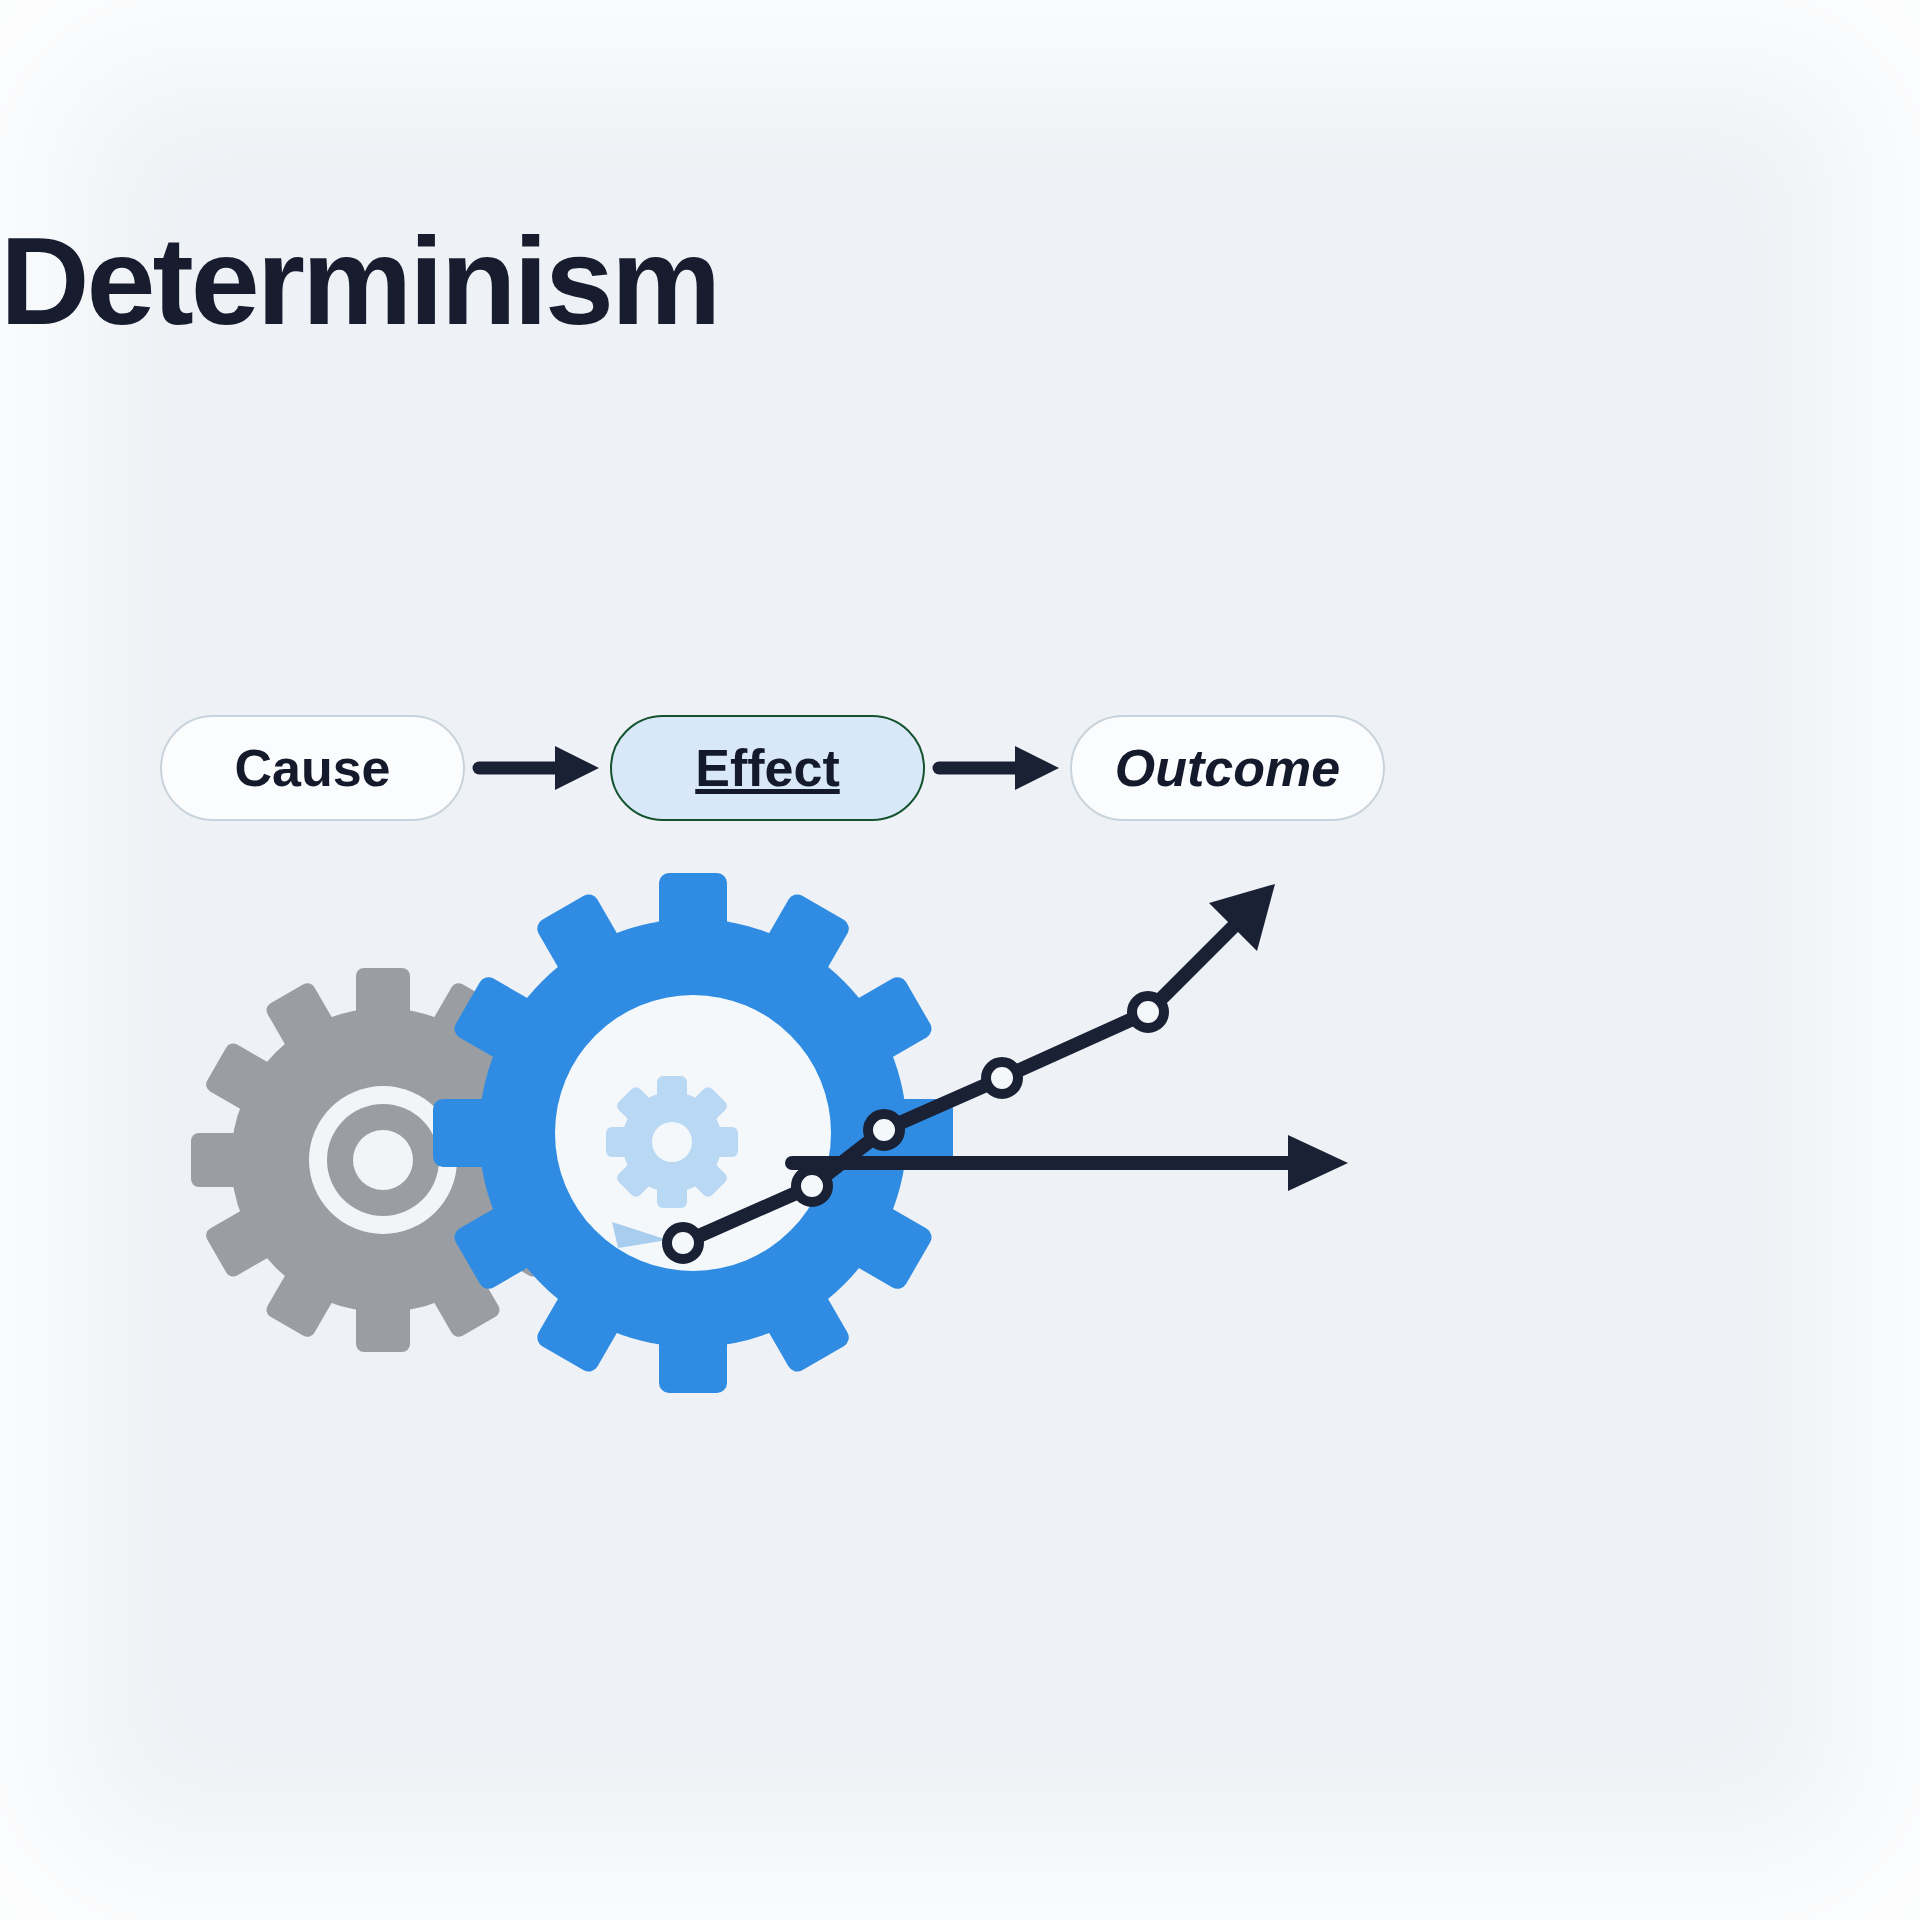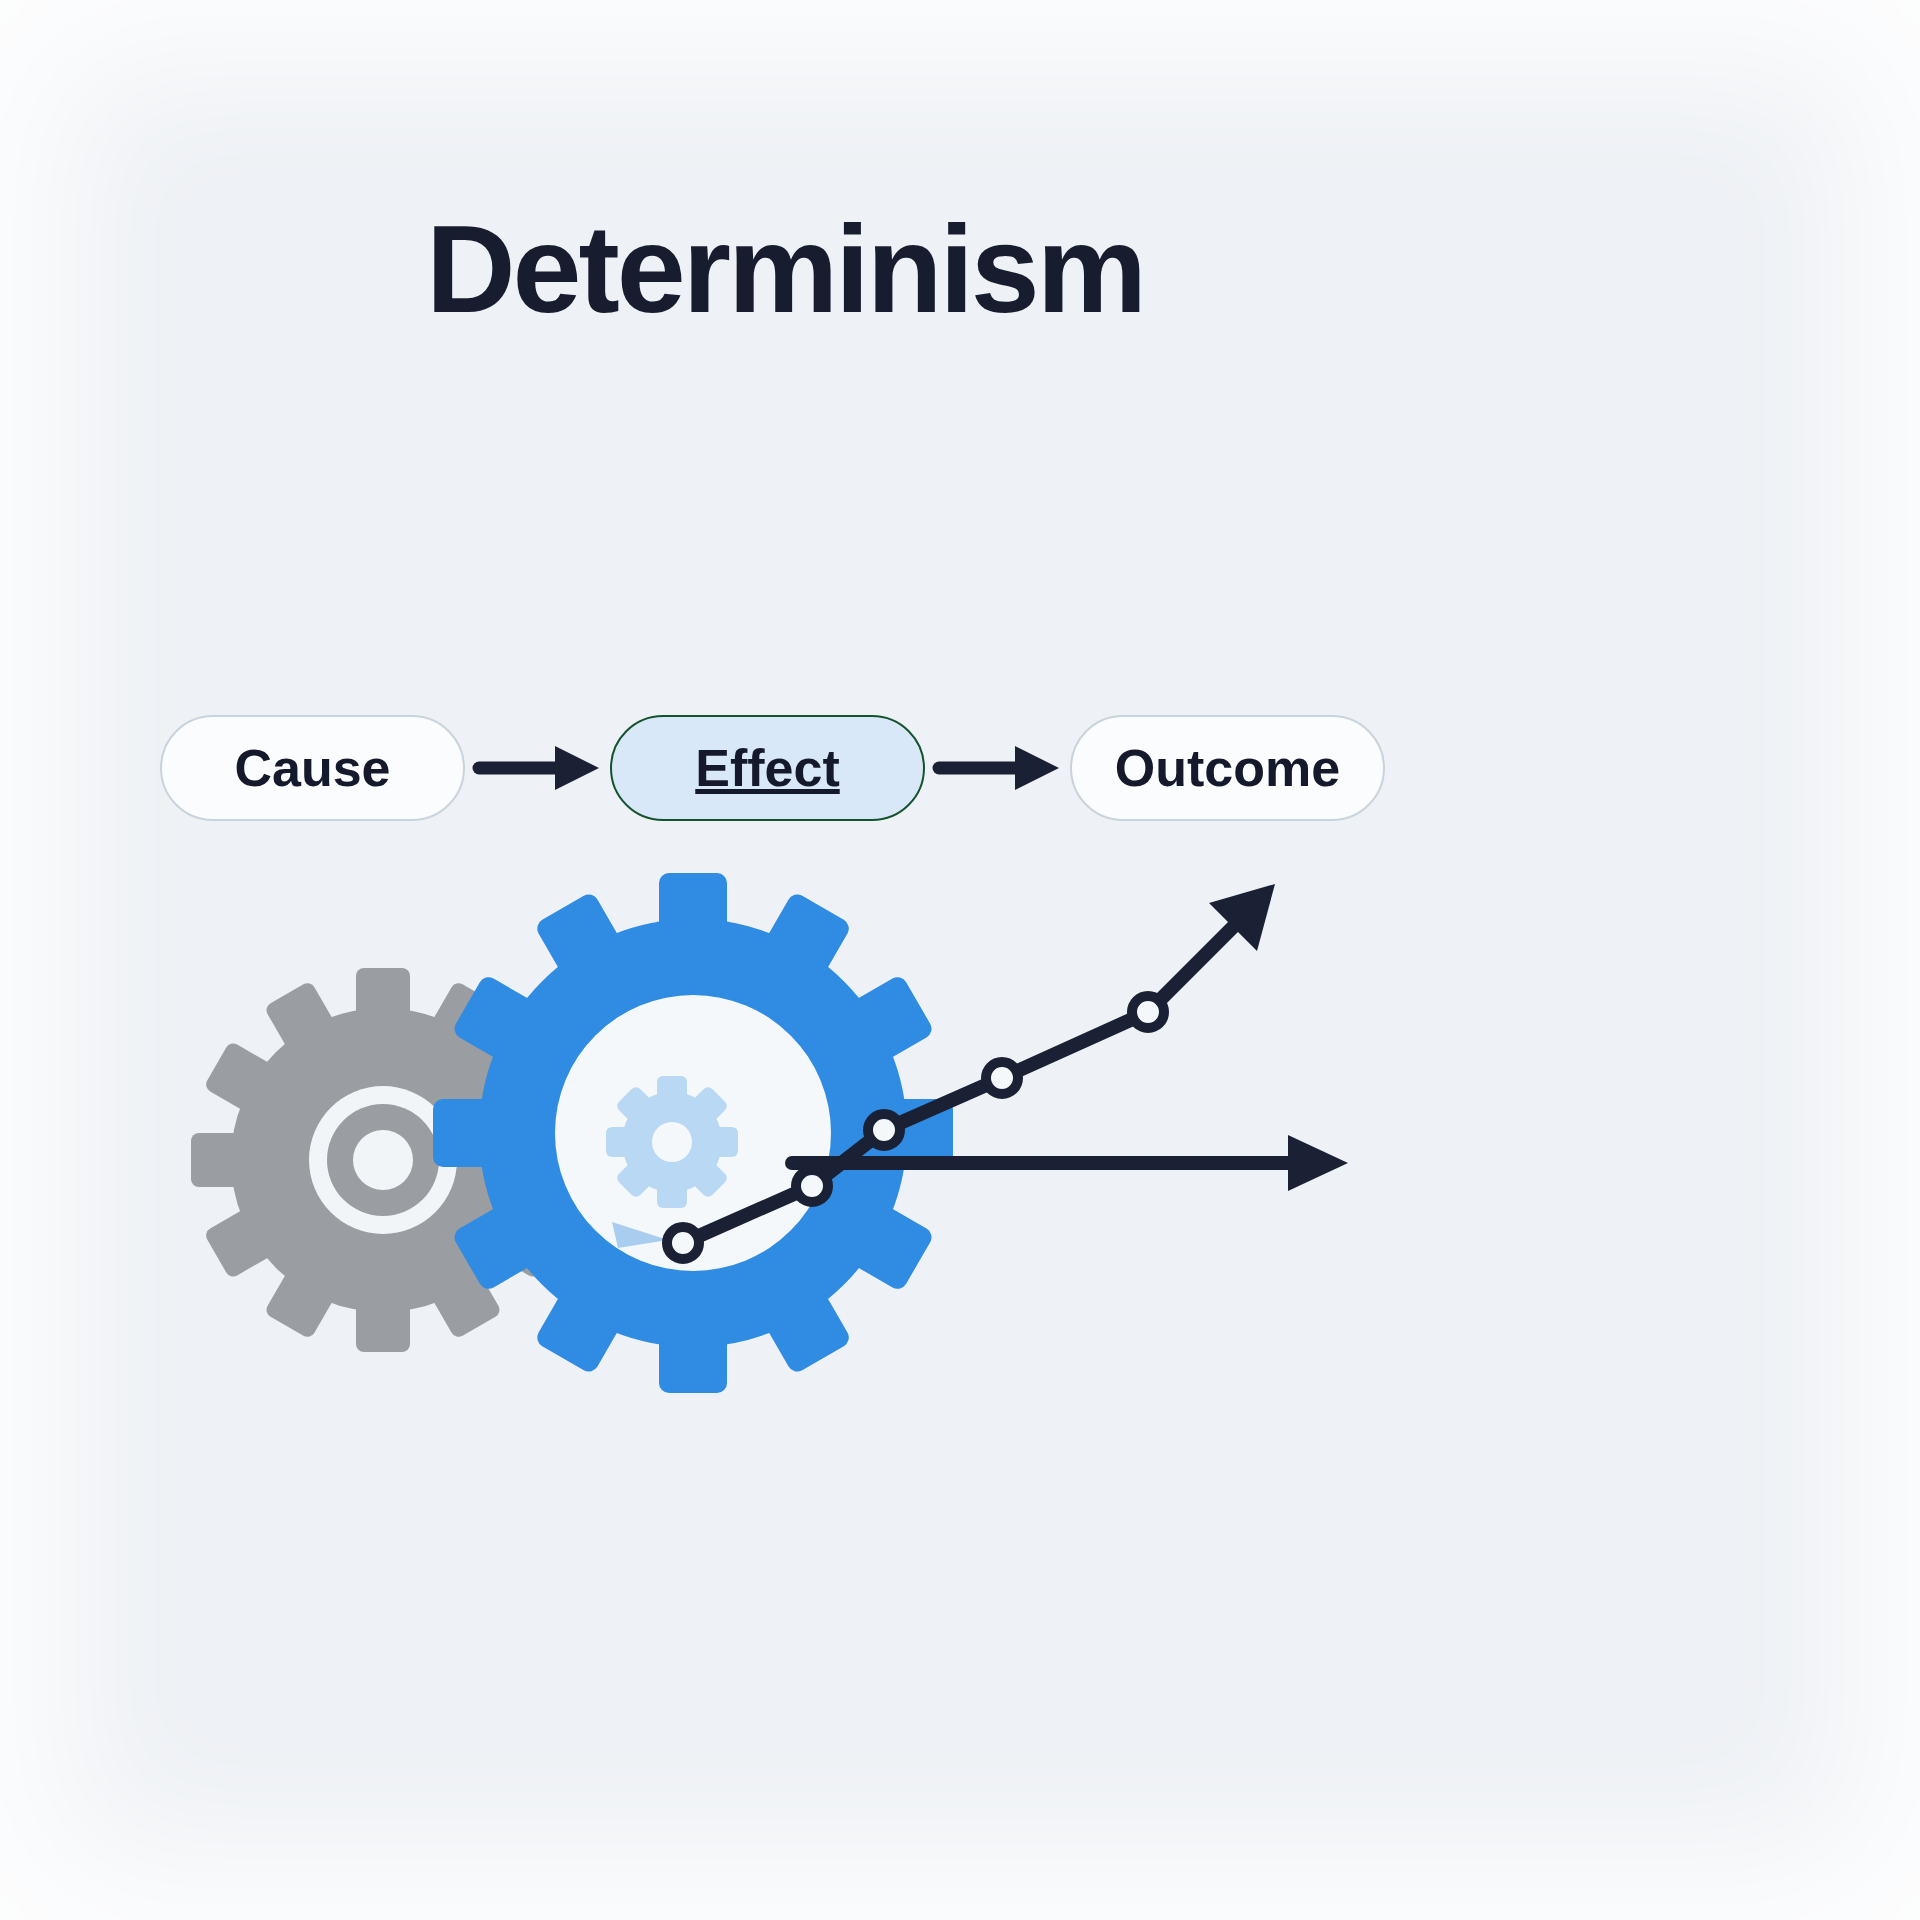--- a/index.html
+++ b/index.html
@@ -13,23 +13,23 @@
     width: 1920px;
     height: 1920px;
     background: #eef1f5;
     overflow: hidden;
     box-shadow: inset 0 0 140px 70px rgba(255,255,255,0.85);
   }
   
   .content-col {
     position: absolute;
     left: 0;
-    top: 0;
+    top: 12px;
     width: 1570px;
-    text-align: center;
+    text-align: left;
   }
   .title {
     margin: 0;
     margin-top: 198px;
     font-size: 124px;
     font-weight: 800;
     letter-spacing: -3px;
     color: #171c2e;
   }
   .subtitle {
@@ -64,21 +64,21 @@
     background: #fbfcfe;
     border: 2px solid #c9d3dc;
   }
   .pill-accent {
     background: #d8e8f8;
     border: 2px solid #14532d;
     text-decoration: underline;
   }
   .pill-cause   { width: 305px; }
   .pill-effect  { width: 315px; }
-  .pill-outcome { width: 315px; }
+  .pill-outcome { width: 315px; font-style: italic; }
   .flow-arrow {
     width: 145px;
     height: 60px;
     flex: 0 0 auto;
   }
   .illustration {
     position: absolute;
     left: 0;
     top: 0;
     width: 1920px;

